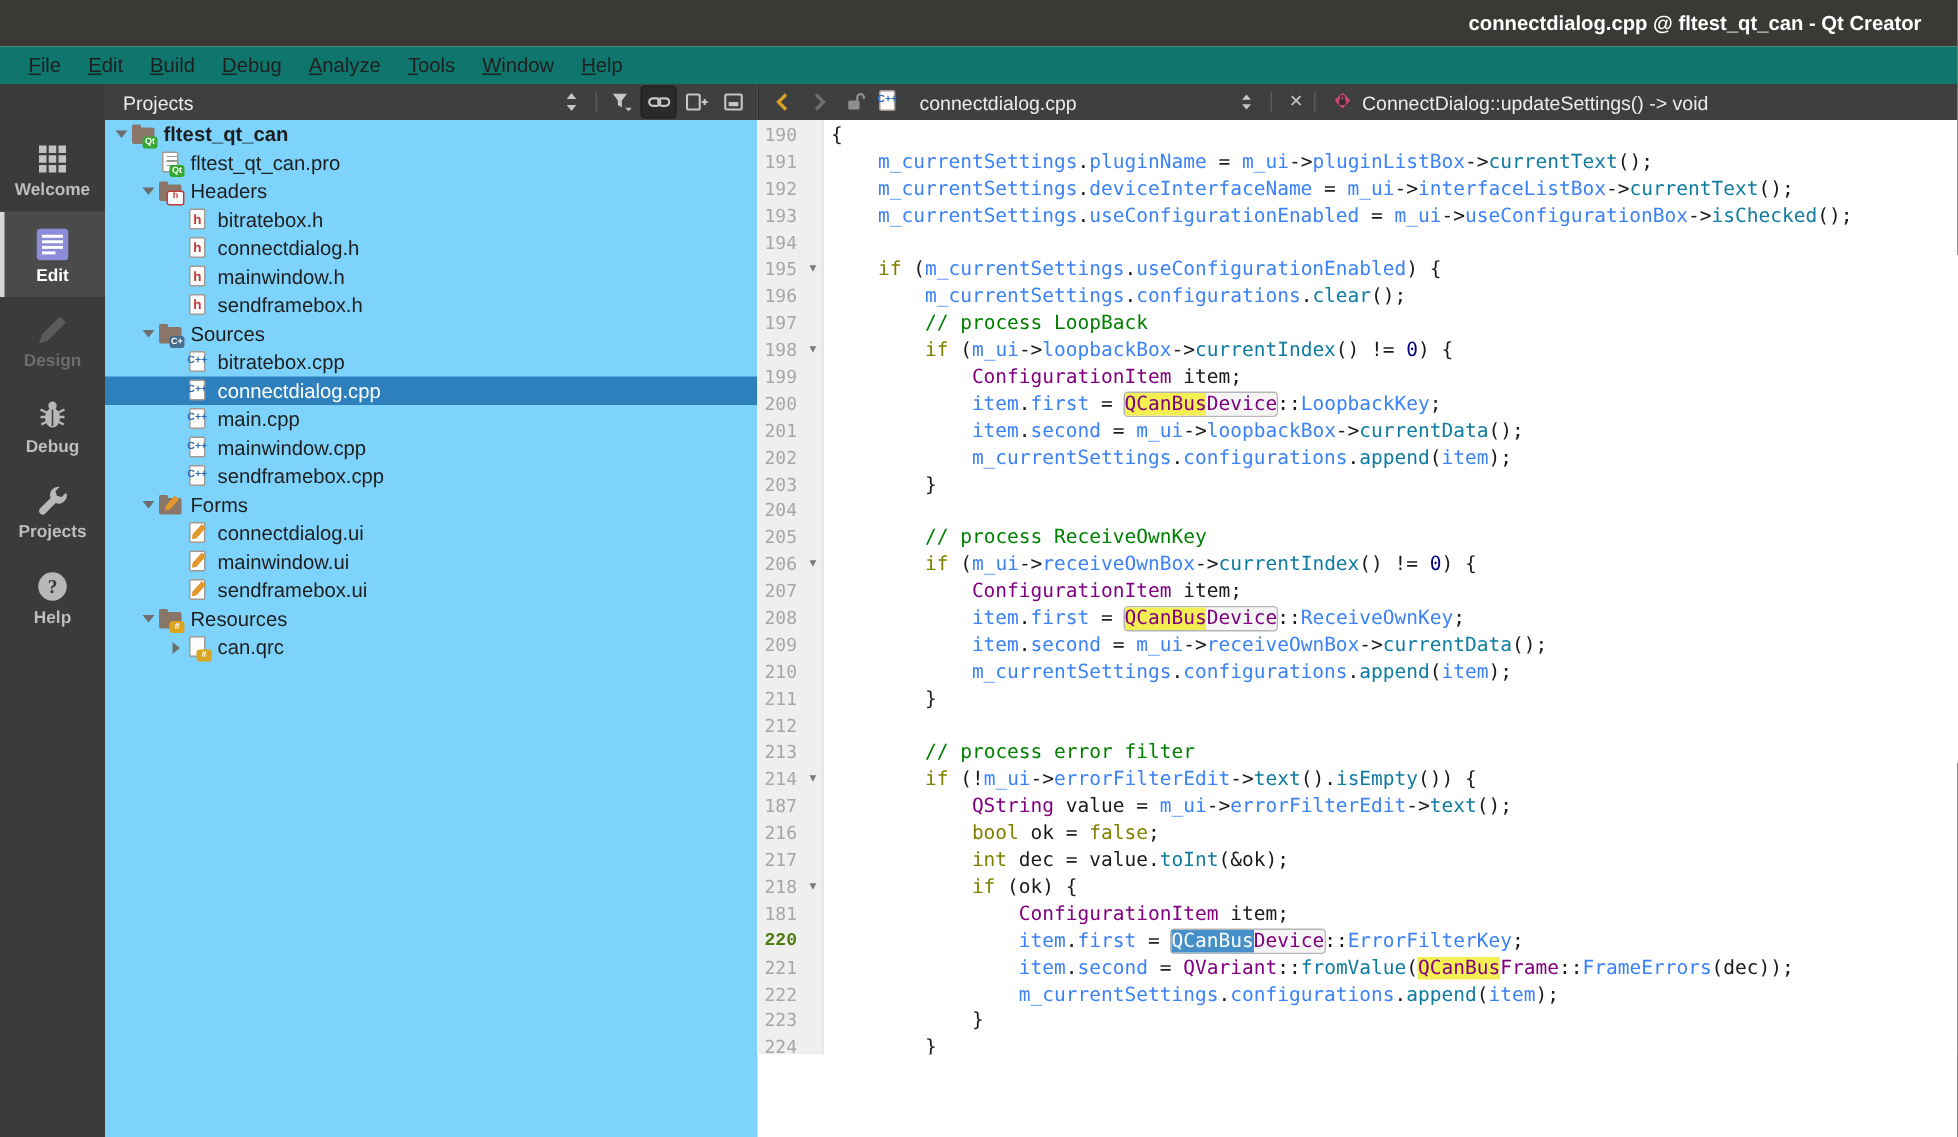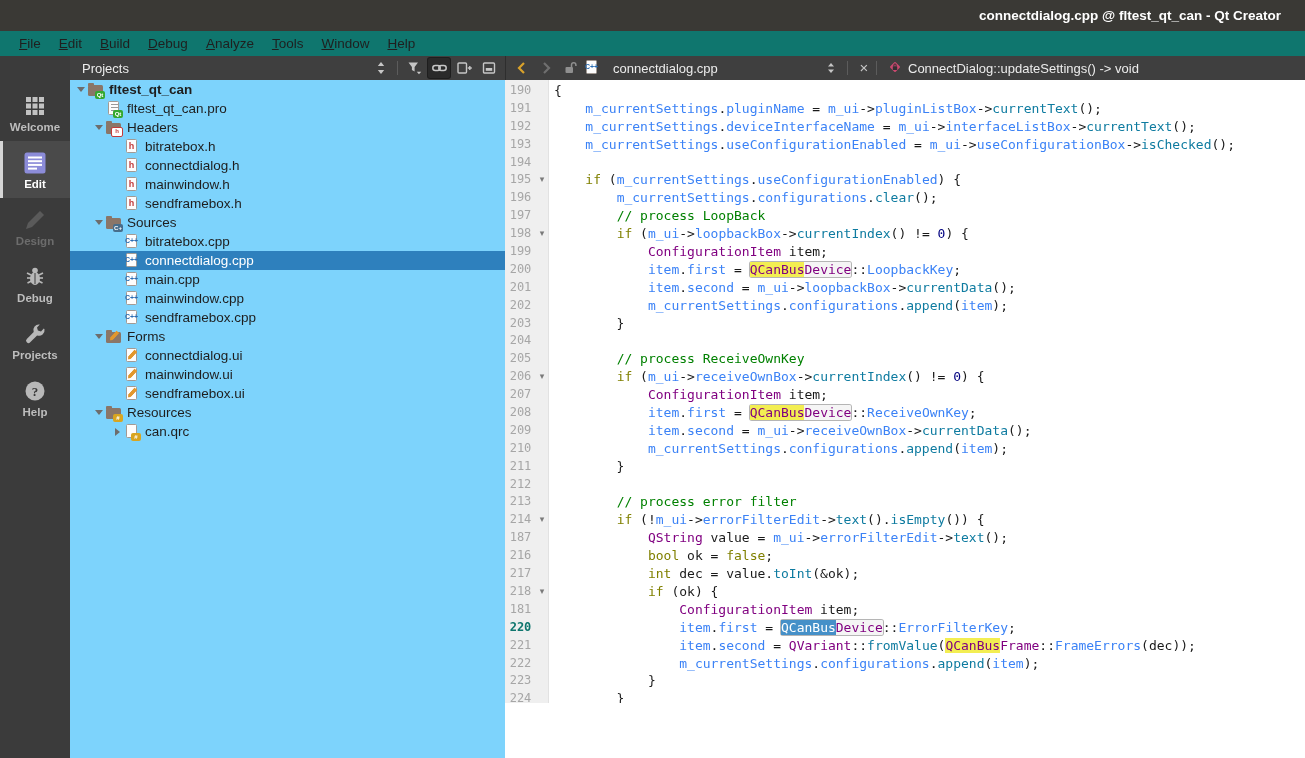--- a/index.html
+++ b/index.html
@@ -69,21 +69,21 @@
   #file-name{margin:0 4px;}
   .spacer{flex:1;}
   .tb-btn{width:20px;height:20px;display:flex;align-items:center;justify-content:center;flex:none;}
   .xglyph{font-size:15px;color:#c6c6c6;line-height:20px;}
   #symbol-area{display:flex;align-items:center;gap:5px;padding-left:8px;}
   #editor-content{position:absolute;left:0;top:24px;right:0;bottom:55px;background:#fff;overflow:hidden;}
   #gutter-bg{position:absolute;left:0;top:0;bottom:0;width:43px;background:#efefef;border-right:1px solid #e2e2e2;}
   #code-lines{position:absolute;left:0;top:0;right:0;padding-top:2px;}
   .cl{height:17.9px;display:flex;font:13px/17.9px "DejaVu Sans Mono",monospace;white-space:pre;}
   .ln{width:31px;text-align:center;color:#a6a6a6;font-size:12px;flex:none;}
-  .cl.cur .ln{color:#0f766e;font-weight:bold;}
+  .cl.cur .ln{color:#4d7c0f;font-weight:bold;font-family:Liberation Mono, monospace;}
   .foldc{width:12px;text-align:center;color:#7a7a7a;font-size:9px;flex:none;font-family:"DejaVu Sans",sans-serif;}
   .ct{padding-left:6px;}
   .p{color:#1a1a1a;} .k{color:#808000;} .t{color:#800080;} .m{color:#3b82f6;}
   .f{color:#0e7ba0;} .c{color:#008000;} .n{color:#000080;}
   .hy{background:#f3ee52;}
   .sel{background:#4590c8;color:#fff;}
   .bx{box-shadow:0 0 0 1px #b5b5b5;background:#f5f5f5;border-radius:2px;}
 </style>
 </head>
 <body>

